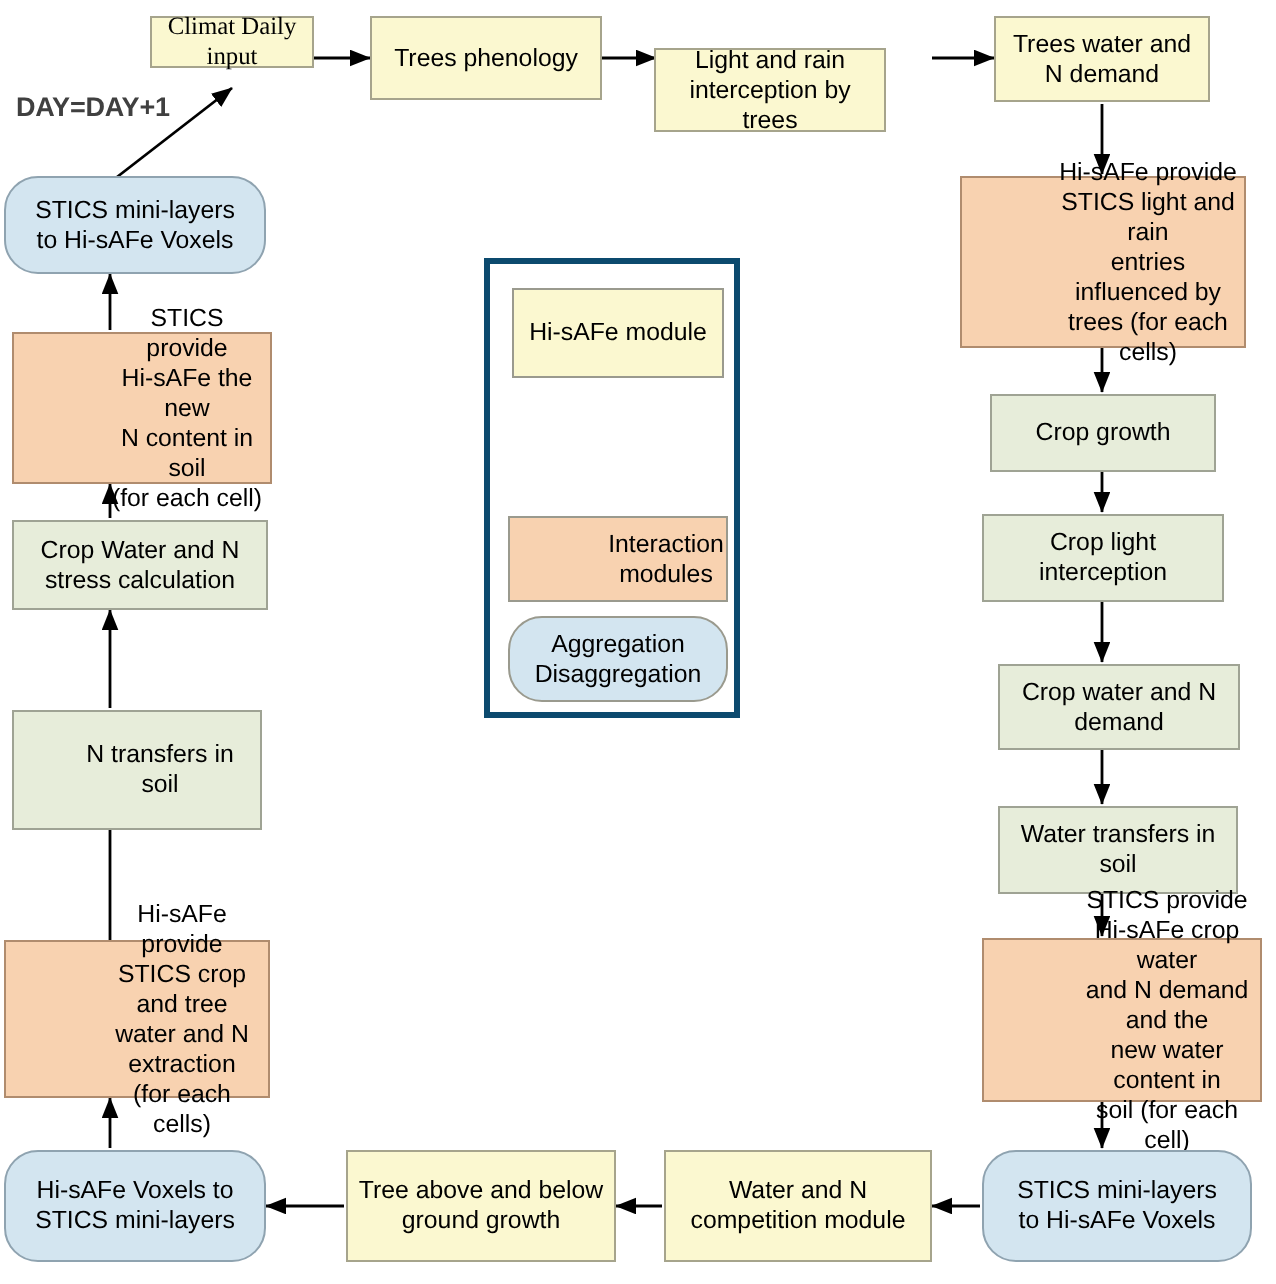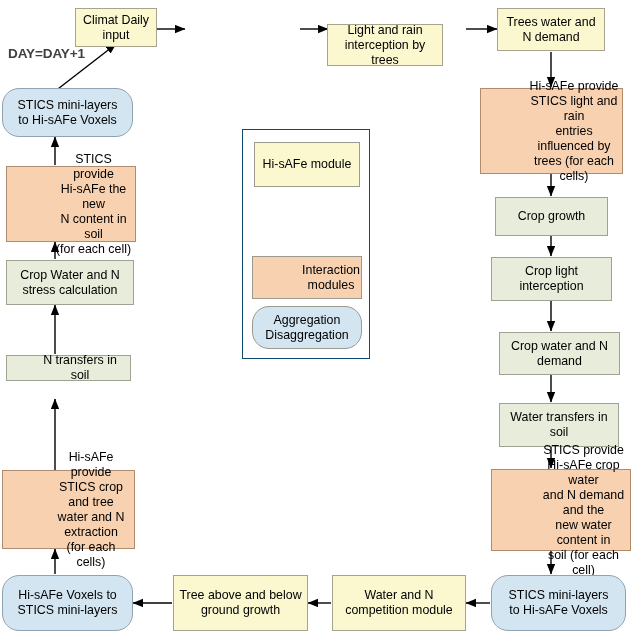--- a/index.html
+++ b/index.html
@@ -34,21 +34,21 @@
     z-index: 3;
   }
   .t-hisafe   { background: #fbf8d0; border-color: #a6a48c; }
   .t-stics    { background: #e7edda; border-color: #9fa394; }
   .t-inter    { background: #f8d2b0; border-color: #b08c6e; padding-left: 48px; }
   .t-aggr     { background: #d3e5f0; border-color: #8fa3b0; border-radius: 17px; }
 
   .legend-box {
     position: absolute;
     box-sizing: border-box;
-    border: 1px solid #0c4a6e;
+    border: 3px solid #0c4a6e;
     background: #ffffff;
     z-index: 4;
   }
   .legend-item {
     position: absolute;
     box-sizing: border-box;
     border: 1px solid #9a9a8e;
     display: flex;
     align-items: center;
     justify-content: center;
@@ -111,22 +111,23 @@
       <line x1="55" y1="354" x2="55" y2="305"></line>
       <line x1="55" y1="259" x2="55" y2="242"></line>
       <line x1="55" y1="165" x2="55" y2="137"></line>
 
       <line x1="54" y1="92" x2="116" y2="44"></line>
     </g>
   </svg>
 
   <div class="daylabel" style="left:8px; top:46px;">DAY=DAY+1</div>
 
-  <div class="node t-hisafe" style="left:75px; top:8px; width:82px; height:39px;">Climat Daily
+  <div class="node t-hisafe" style="left:75px; top:8px; width:82px; height:26px;font-family:Liberation Serif, serif;">Climat Daily
 input</div>
+  <div class="node t-hisafe" style="left:185px; top:8px; width:116px; height:42px;">Trees phenology</div>
   <div class="node t-hisafe" style="left:327px; top:24px; width:116px; height:42px;">Light and rain
 interception by trees</div>
   <div class="node t-hisafe" style="left:497px; top:8px; width:108px; height:43px;">Trees water and
 N demand</div>
 
   <div class="node t-inter" style="left:480px; top:88px; width:143px; height:86px;">Hi-sAFe provide
 STICS light and rain
 entries influenced by
 trees (for each cells)</div>
   <div class="node t-stics" style="left:495px; top:197px; width:113px; height:39px;">Crop growth</div>
@@ -149,21 +150,21 @@
   <div class="node t-hisafe" style="left:173px; top:575px; width:135px; height:56px;">Tree above and below
 ground growth</div>
   <div class="node t-aggr" style="left:2px; top:575px; width:131px; height:56px;">Hi-sAFe Voxels to
 STICS mini-layers</div>
 
   <div class="node t-inter" style="left:2px; top:470px; width:133px; height:79px;">Hi-sAFe provide
 STICS crop and tree
 water and N
 extraction
 (for each cells)</div>
-  <div class="node t-stics" style="left:6px; top:355px; width:125px; height:26px;padding-left:26px;">N transfers in soil</div>
+  <div class="node t-stics" style="left:6px; top:355px; width:125px; height:60px;padding-left:26px;">N transfers in soil</div>
   <div class="node t-stics" style="left:6px; top:260px; width:128px; height:45px;">Crop Water and N
 stress calculation</div>
   <div class="node t-inter" style="left:6px; top:166px; width:130px; height:76px;">STICS provide
 Hi-sAFe the new
 N content in soil
 (for each cell)</div>
   <div class="node t-aggr" style="left:2px; top:88px; width:131px; height:49px;">STICS mini-layers
 to Hi-sAFe Voxels</div>
 
   <div class="legend-box" style="left:242px; top:129px; width:128px; height:230px;">

